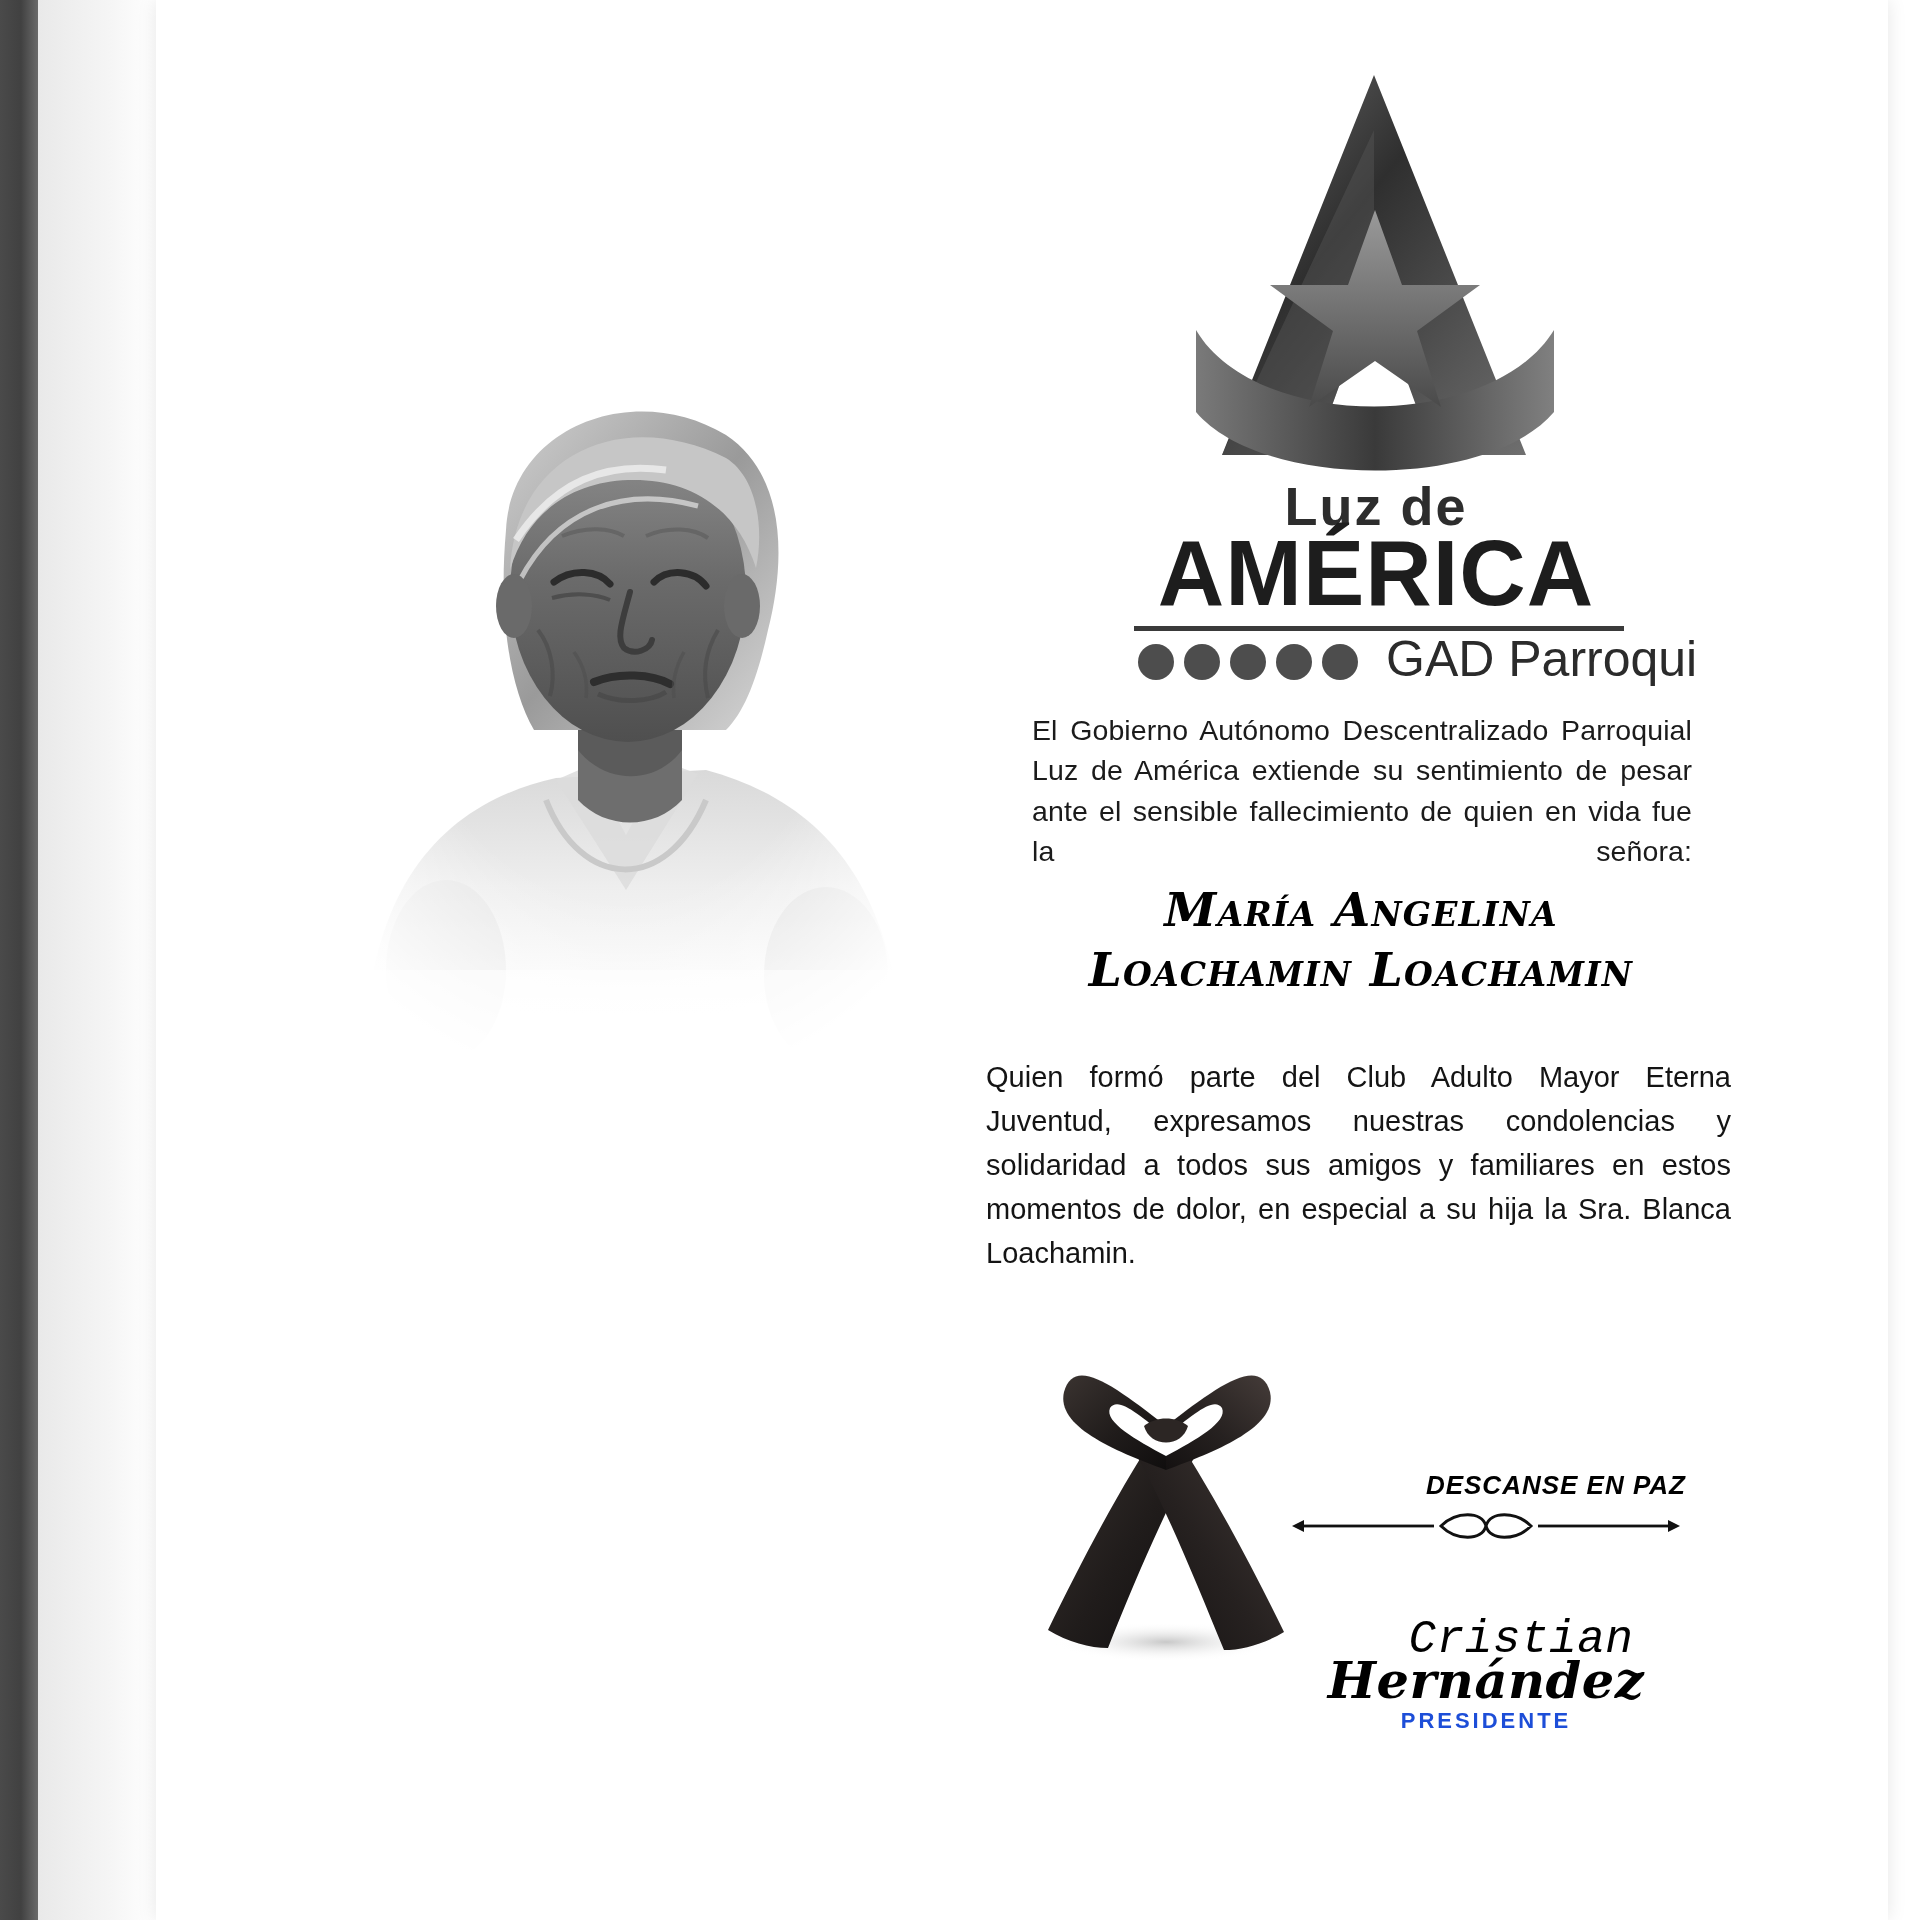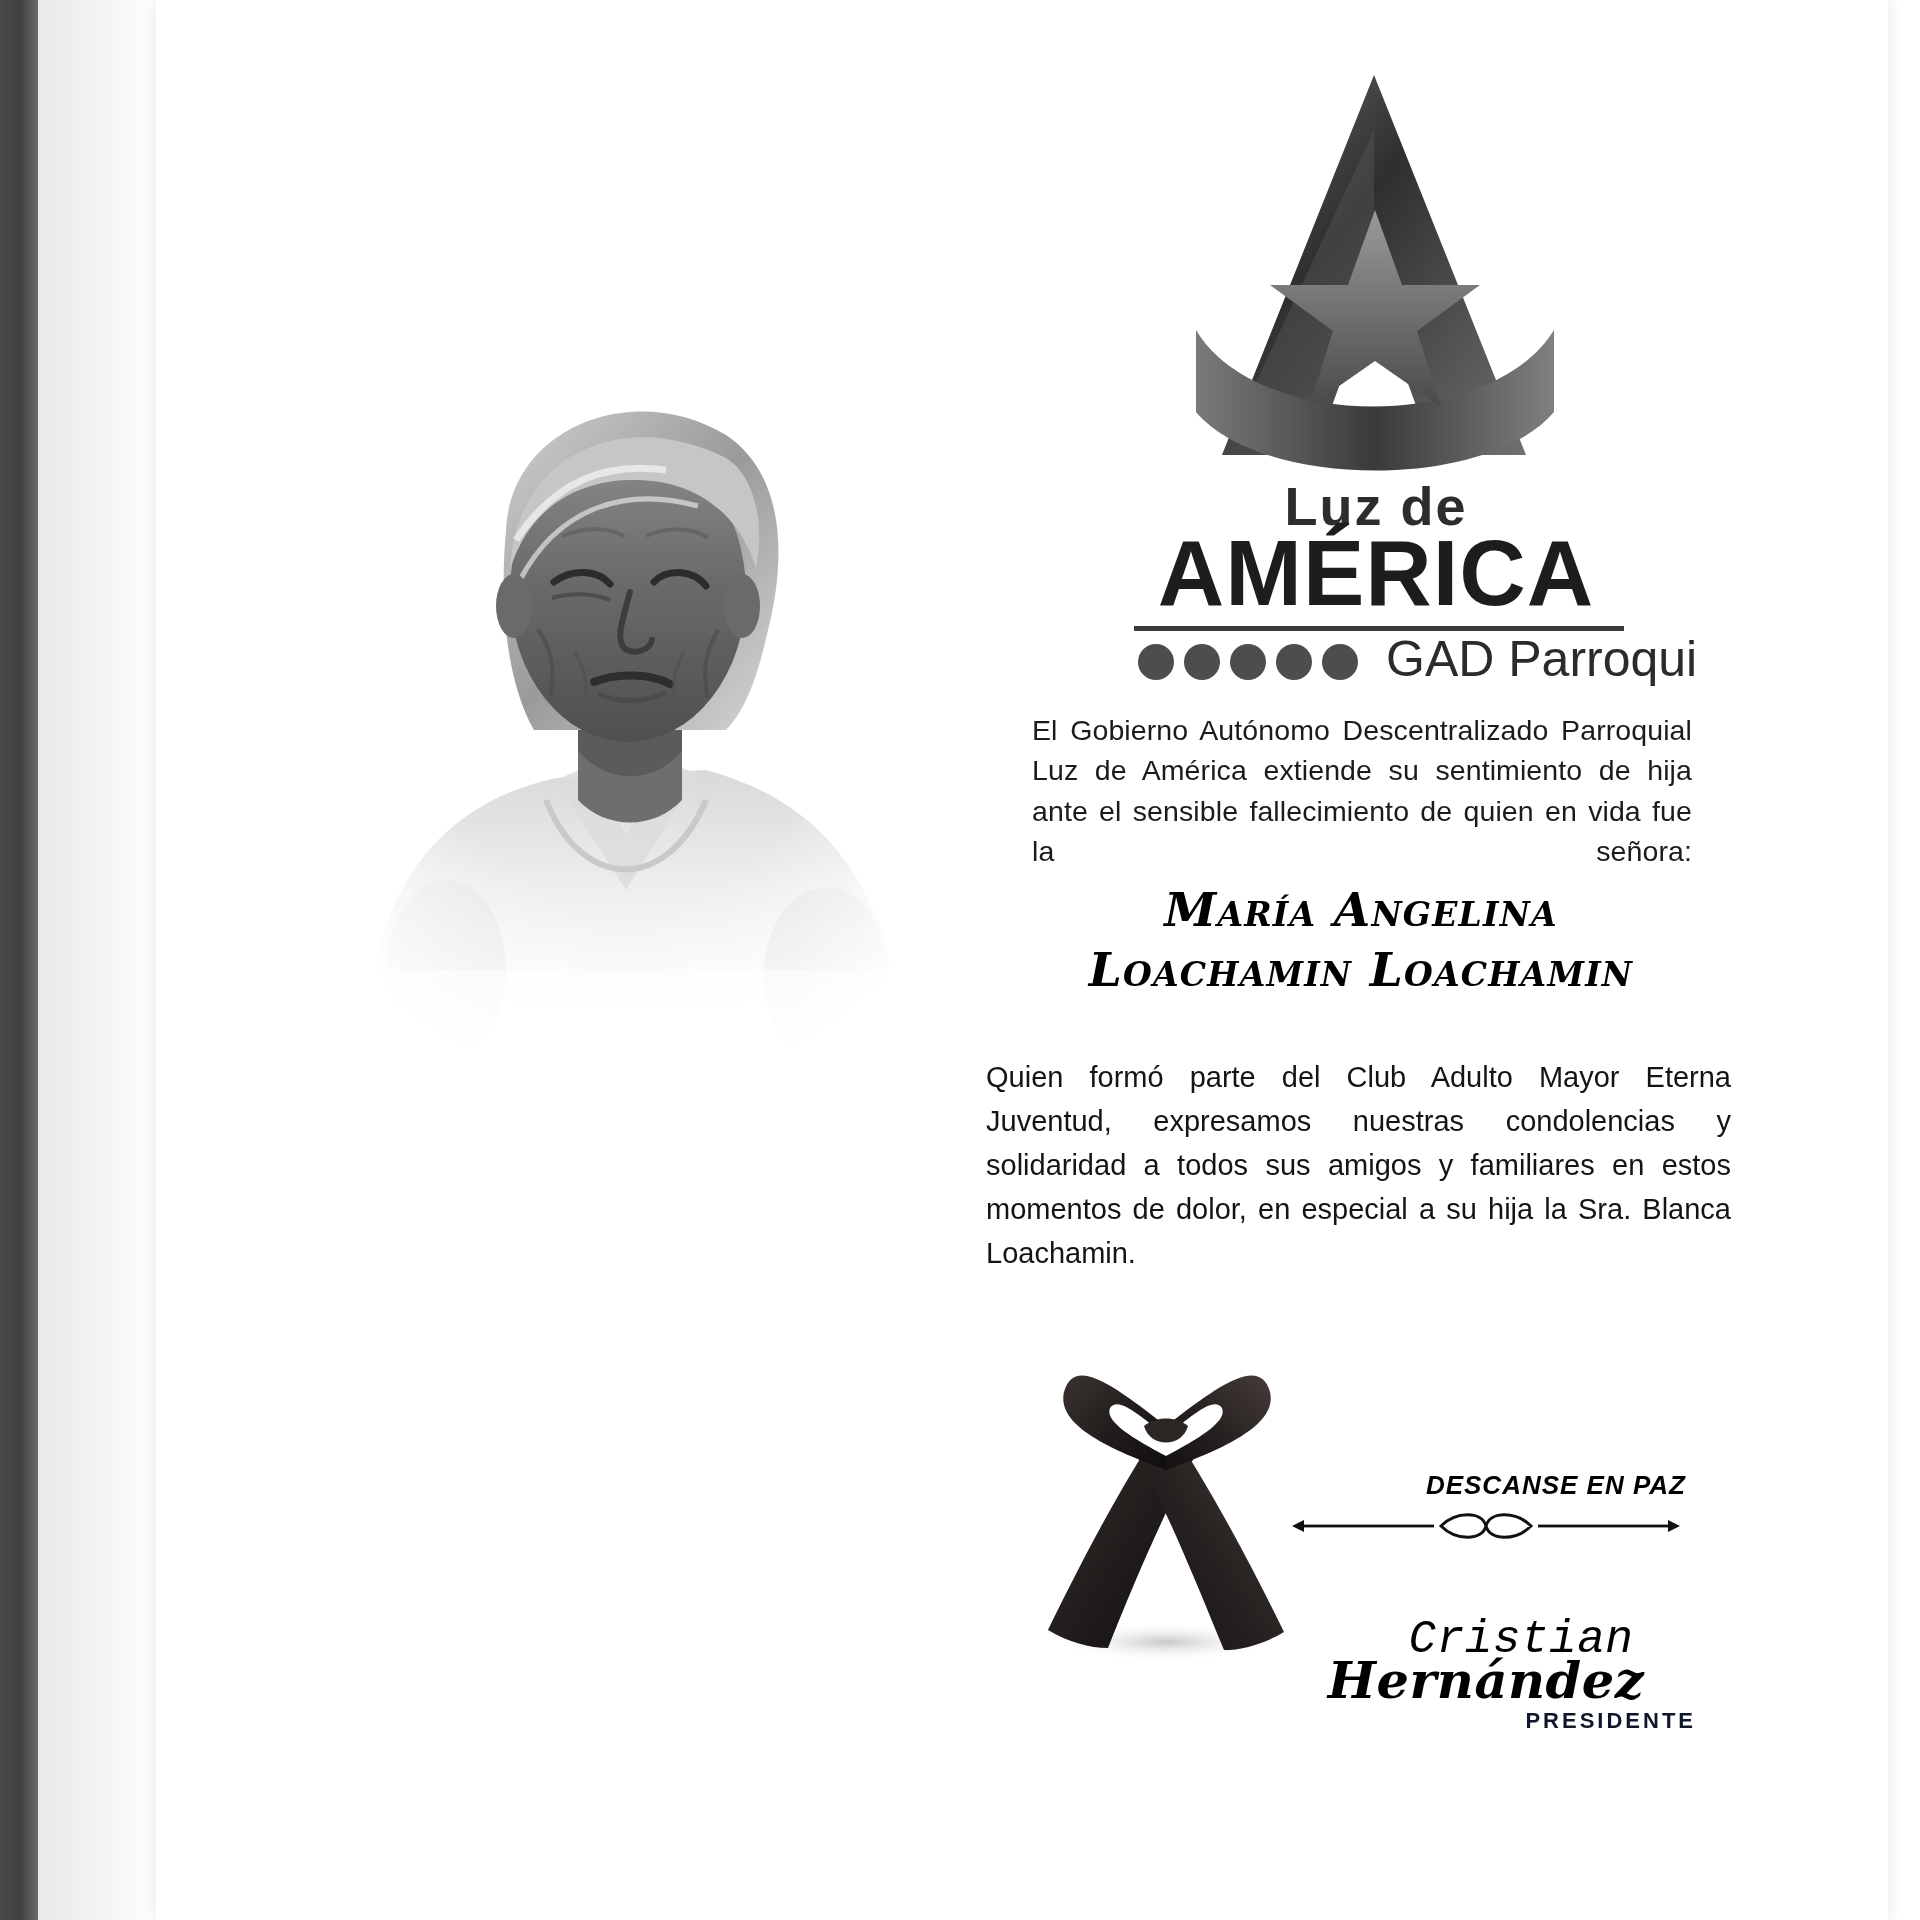--- a/index.html
+++ b/index.html
@@ -172,23 +172,22 @@
     color: #000;
     line-height: 1;
     margin-top: -6px;
     letter-spacing: .5px;
   }
   .sig-role {
     font-family: "Liberation Sans", sans-serif;
     font-weight: bold;
     font-size: 22px;
     letter-spacing: 3px;
-    color: #0f172a;
+    color: #1d4ed8;
     margin-top: 2px;
-    text-align: right;
   }
 </style>
 </head>
 <body>
 
 <div id="page">
 
   <div class="left-gutter"></div>
   <div class="left-gutter2"></div>
   <div class="right-gutter"></div>
@@ -298,21 +297,21 @@
         <circle cx="100" cy="602" r="18" fill="#4d4d4d"></circle>
         <circle cx="146" cy="602" r="18" fill="#4d4d4d"></circle>
         <circle cx="192" cy="602" r="18" fill="#4d4d4d"></circle>
         <circle cx="238" cy="602" r="18" fill="#4d4d4d"></circle>
         <circle cx="284" cy="602" r="18" fill="#4d4d4d"></circle>
 
         <text x="330" y="616" font-family="Liberation Sans, sans-serif" font-size="50" fill="#2b2b2b">GAD Parroquial</text>
       </svg>
     </div>
 
-    <div class="intro-text">El Gobierno Autónomo Descentralizado Parroquial Luz de América extiende su sentimiento de hija ante el sensible fallecimiento  de quien en vida fue la señora:</div>
+    <div class="intro-text">El Gobierno Autónomo Descentralizado Parroquial Luz de América extiende su sentimiento de pesar ante el sensible fallecimiento  de quien en vida fue la señora:</div>
 
     <div class="deceased-name">
       <div>María Angelina</div>
       <div>Loachamin Loachamin</div>
     </div>
 
     <div class="body-text">Quien formó parte del Club Adulto Mayor Eterna Juventud, expresamos nuestras condolencias y solidaridad a todos sus amigos y familiares en estos momentos de dolor, en especial a su hija la Sra. Blanca Loachamin.</div>
 
     <div class="ribbon">
       <svg viewBox="0 0 300 330">

